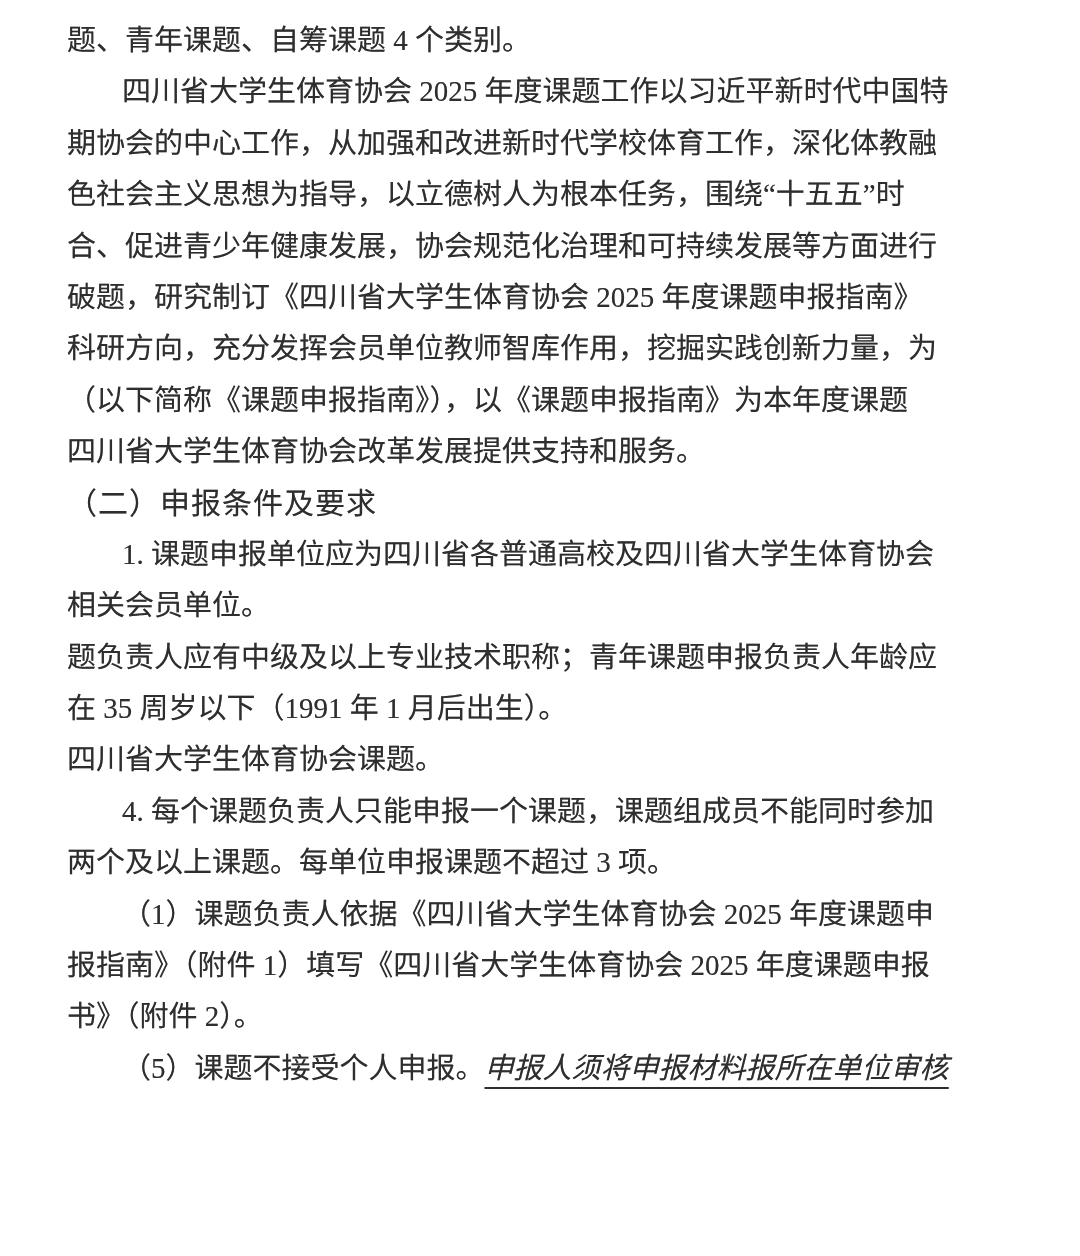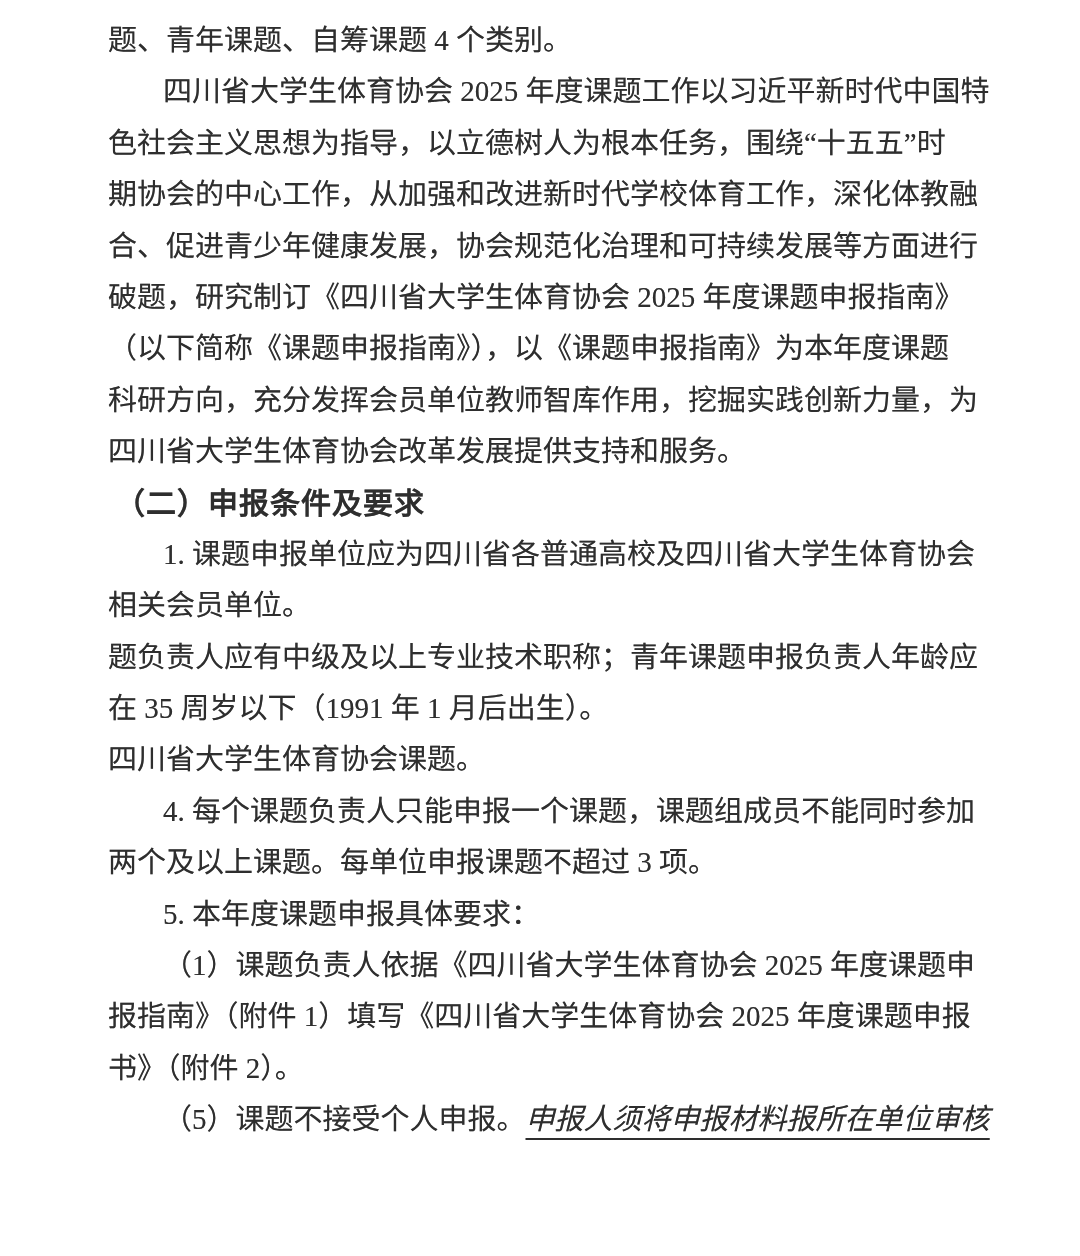--- a/index.html
+++ b/index.html
@@ -11,74 +11,72 @@
     width: 1080px;
     height: 1256px;
     overflow: hidden;
     font-family: "Liberation Serif", "DejaVu Serif", serif;
     color: #2e2e2e;
   }
   .page {
     box-sizing: border-box;
     width: 900px;
     height: 1256px;
-    padding: 15px 95px 0 108px;
+    padding: 15px 95px 0 67px;
     background: #ffffff;
   }
   .line {
     font-size: 29px;
     line-height: 51.4px;
     height: 51.4px;
     white-space: nowrap;
     text-align: justify;
     text-align-last: left;
     text-justify: distribute;
     text-shadow: 0 0 0.5px rgba(46,46,46,0.5);
   }
   .line.fill {
     text-align-last: justify;
   }
   .line.indent {
     text-indent: 1.9em;
   }
   .line.heading {
     font-family: "Liberation Sans", "DejaVu Sans", sans-serif;
-    font-weight: 700;
+    font-weight: 400;
     font-size: 30px;
     letter-spacing: 1px;
-    margin-left: 7px;
   }
   .underline {
     text-decoration: underline;
     text-decoration-thickness: 2px;
     text-underline-offset: 9px;
     font-style: italic;
   }
 </style>
 </head>
 <body>
 
 <div class="page">
   <div>
       <div class="line"><span>题、青年课题、自筹课题 4 个类别。</span></div>
       <div class="line indent fill"><span>四川省大学生体育协会 2025 年度课题工作以习近平新时代中国特</span></div>
+      <div class="line fill"><span>期协会的中心工作，从加强和改进新时代学校体育工作，深化体教融</span></div>
       <div class="line fill"><span>色社会主义思想为指导，以立德树人为根本任务，围绕“十五五”时</span></div>
-      <div class="line fill"><span>期协会的中心工作，从加强和改进新时代学校体育工作，深化体教融</span></div>
       <div class="line fill"><span>合、促进青少年健康发展，协会规范化治理和可持续发展等方面进行</span></div>
       <div class="line fill"><span>破题，研究制订《四川省大学生体育协会 2025 年度课题申报指南》</span></div>
+      <div class="line fill"><span>科研方向，充分发挥会员单位教师智库作用，挖掘实践创新力量，为</span></div>
       <div class="line fill"><span>（以下简称《课题申报指南》），以《课题申报指南》为本年度课题</span></div>
-      <div class="line fill"><span>科研方向，充分发挥会员单位教师智库作用，挖掘实践创新力量，为</span></div>
       <div class="line"><span>四川省大学生体育协会改革发展提供支持和服务。</span></div>
       <div class="line heading"><span>（二）申报条件及要求</span></div>
       <div class="line indent fill"><span>1. 课题申报单位应为四川省各普通高校及四川省大学生体育协会</span></div>
       <div class="line"><span>相关会员单位。</span></div>
       <div class="line fill"><span>题负责人应有中级及以上专业技术职称；青年课题申报负责人年龄应</span></div>
       <div class="line"><span>在 35 周岁以下（1991 年 1 月后出生）。</span></div>
       <div class="line"><span>四川省大学生体育协会课题。</span></div>
       <div class="line indent fill"><span>4. 每个课题负责人只能申报一个课题，课题组成员不能同时参加</span></div>
       <div class="line"><span>两个及以上课题。每单位申报课题不超过 3 项。</span></div>
-      <div class="line indent"><span>5. 本年度课题申报具体要求：</span></div>
       <div class="line indent fill"><span>（1）课题负责人依据《四川省大学生体育协会 2025 年度课题申</span></div>
       <div class="line fill"><span>报指南》（附件 1）填写《四川省大学生体育协会 2025 年度课题申报</span></div>
       <div class="line"><span>书》（附件 2）。</span></div>
       <div class="line indent fill"><span>（5）课题不接受个人申报。</span><span class="underline">申报人须将申报材料报所在单位审核</span></div>
     </div>
 </div>
 
 </body></html>

